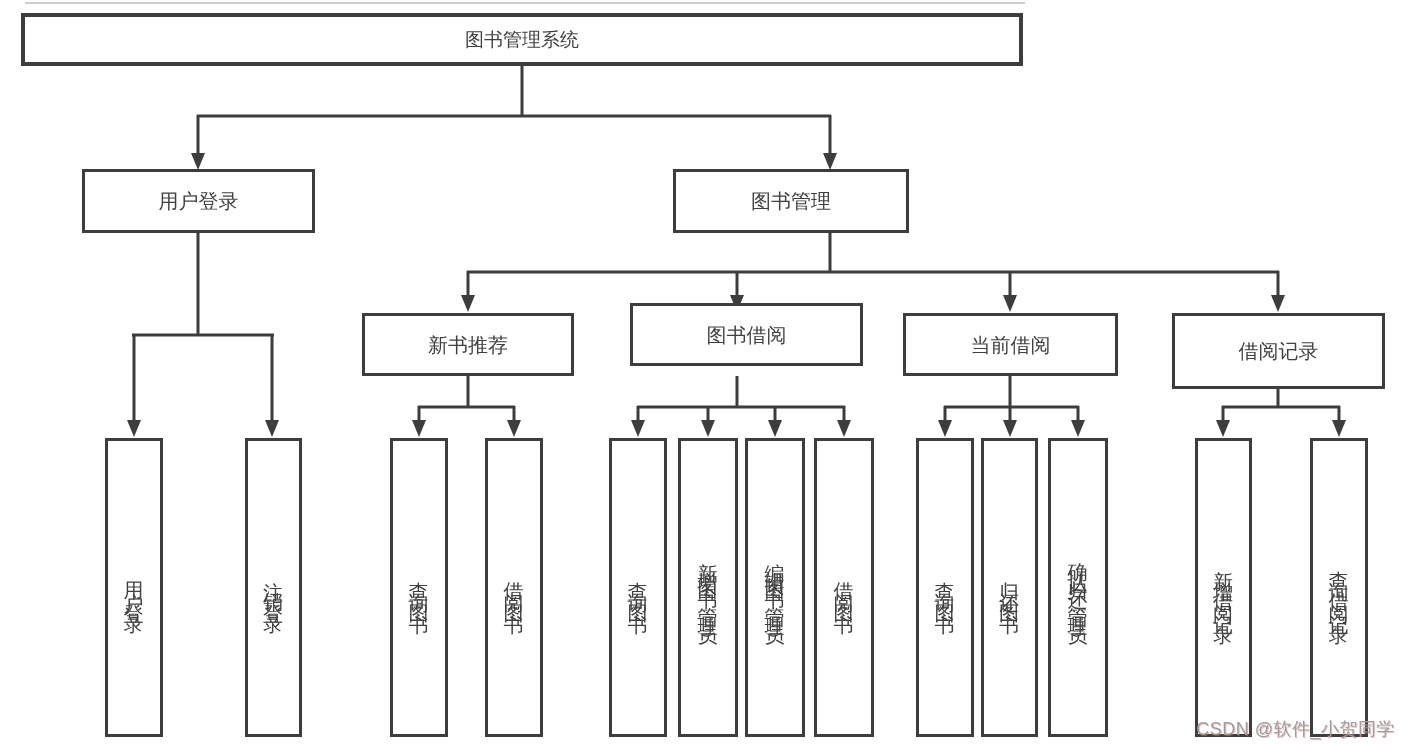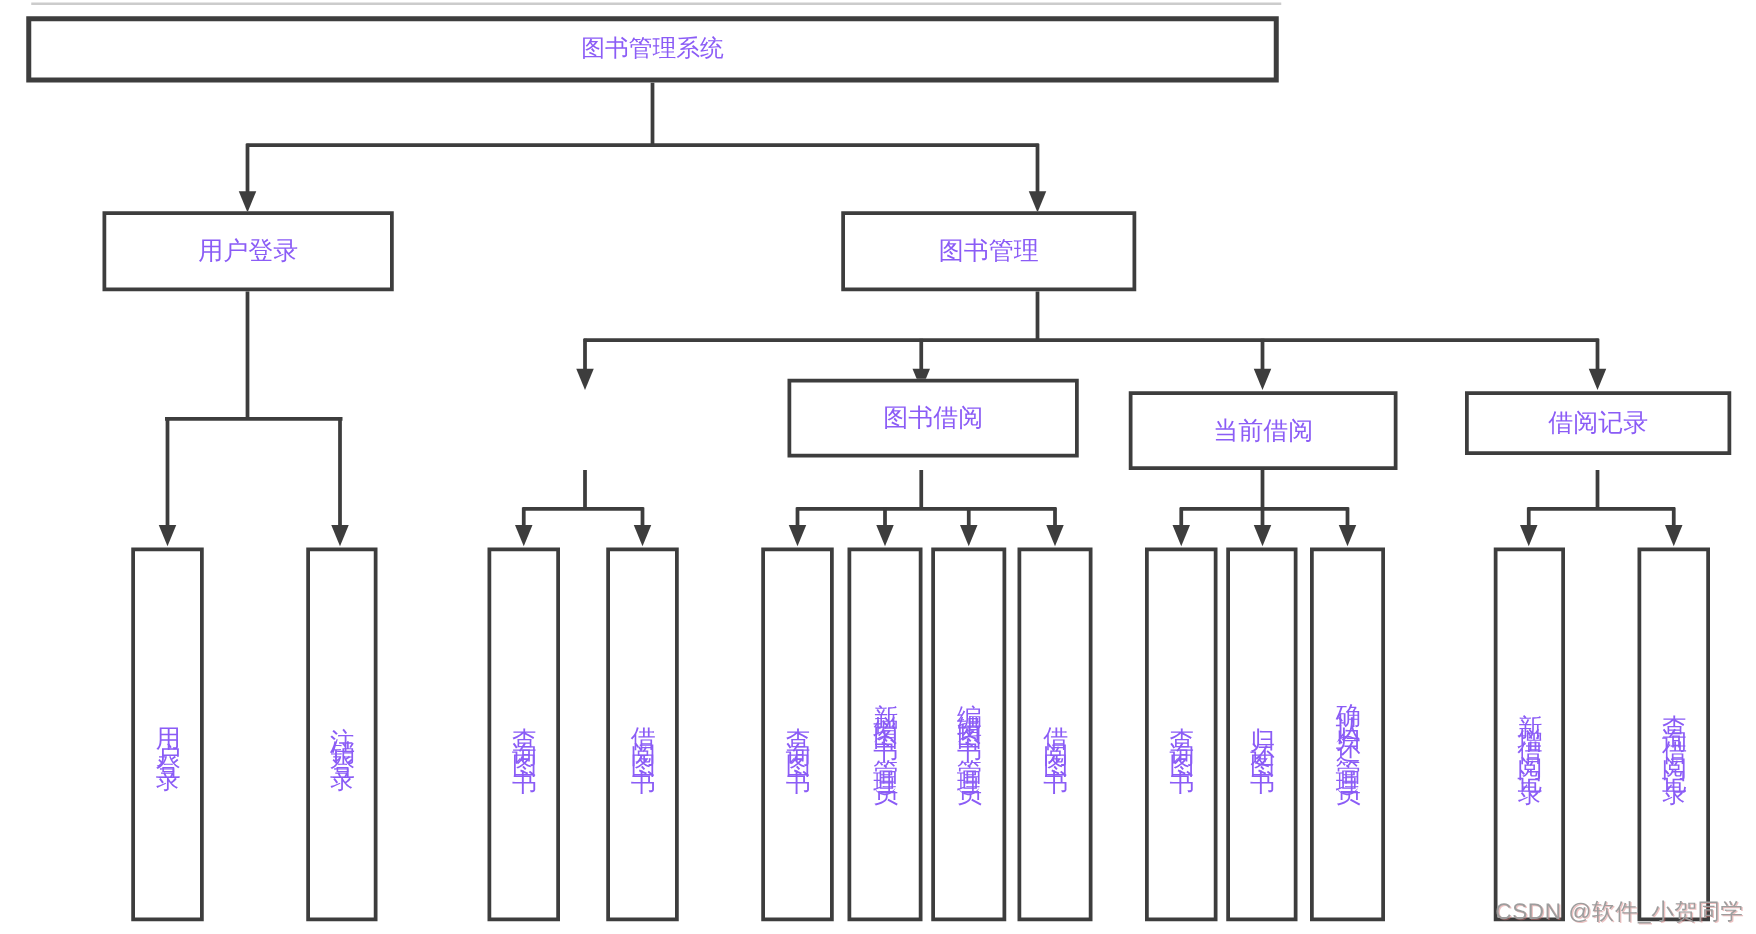--- a/index.html
+++ b/index.html
@@ -17,21 +17,21 @@
     width: 1405px; height: 747px;
   }
   .node {
     position: absolute;
     box-sizing: border-box;
     background: #ffffff;
     border: 3px solid #3d3d3d;
     display: flex;
     align-items: center;
     justify-content: center;
-    color: #8b5cf6;
+    color: #404040;
     font-size: 20px;
     line-height: 1;
     white-space: nowrap;
   }
   .root-node { border-width: 4px; font-size: 19px; }
   .v-node {
     writing-mode: vertical-rl;
     text-orientation: mixed;
     letter-spacing: 11px;
     font-size: 20px;
@@ -125,23 +125,24 @@
       <polygon points="1216,420 1230,420 1223,437"></polygon>
       <polygon points="1332,420 1346,420 1339,437"></polygon>
     </g>
   </svg>
 
   <div class="node root-node" style="left:21px; top:13px; width:1002px; height:53px;">图书管理系统</div>
 
   <div class="node" style="left:82px; top:169px; width:233px; height:64px;">用户登录</div>
   <div class="node" style="left:673px; top:169px; width:236px; height:64px;">图书管理</div>
 
+  <div class="node" style="left:362px; top:313px; width:212px; height:63px;">新书推荐</div>
   <div class="node" style="left:630px; top:303px; width:233px; height:63px;">图书借阅</div>
   <div class="node" style="left:903px; top:313px; width:215px; height:63px;">当前借阅</div>
-  <div class="node" style="left:1172px; top:313px; width:213px; height:51px;">借阅记录</div>
+  <div class="node" style="left:1172px; top:313px; width:213px; height:76px;">借阅记录</div>
 
   <div class="node v-node" style="left:105px; top:438px; width:58px; height:299px;">用户登录</div>
   <div class="node v-node" style="left:245px; top:438px; width:57px; height:299px;">注销登录</div>
 
   <div class="node v-node" style="left:390px; top:438px; width:58px; height:299px;">查询图书</div>
   <div class="node v-node" style="left:485px; top:438px; width:58px; height:299px;">借阅图书</div>
 
   <div class="node v-node" style="left:609px; top:438px; width:58px; height:299px;">查询图书</div>
   <div class="node v-node tight" style="left:678px; top:438px; width:60px; height:299px;">新增图书（管理员）</div>
   <div class="node v-node tight" style="left:745px; top:438px; width:60px; height:299px;">编辑图书（管理员）</div>

